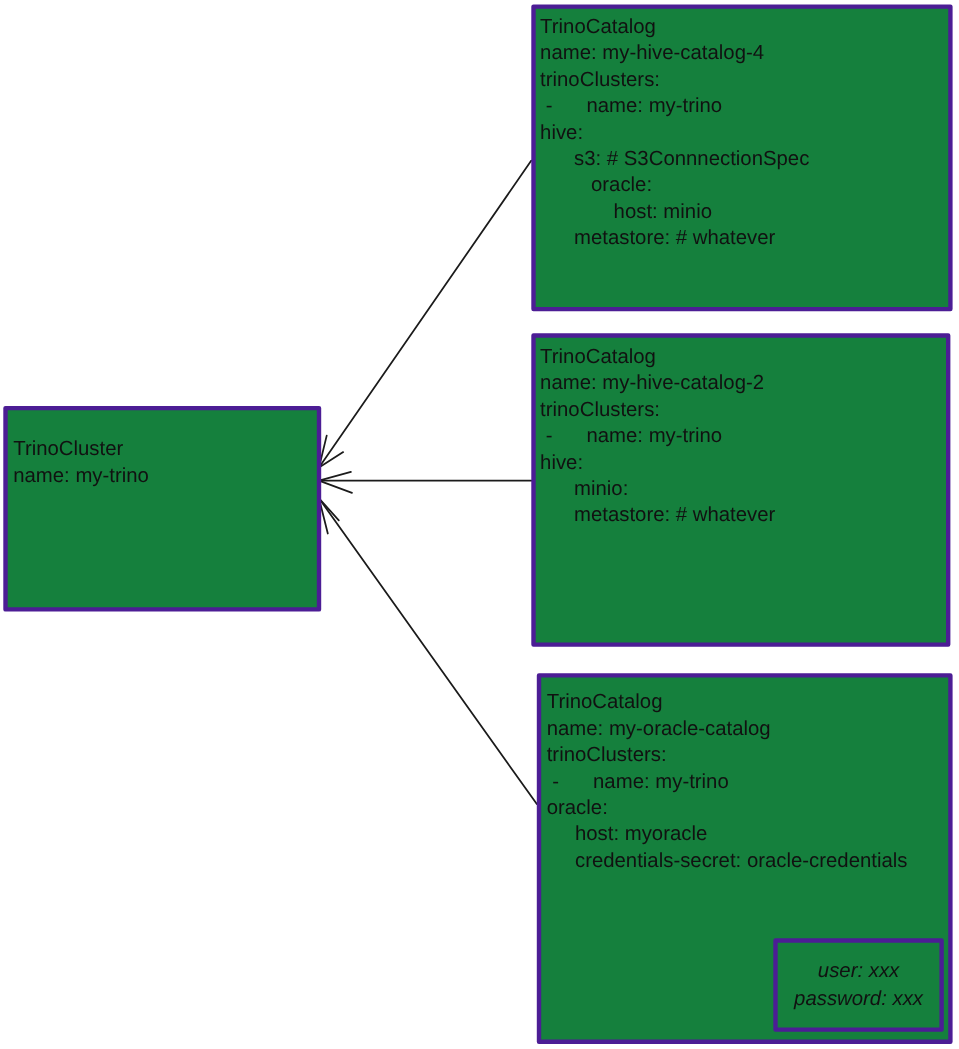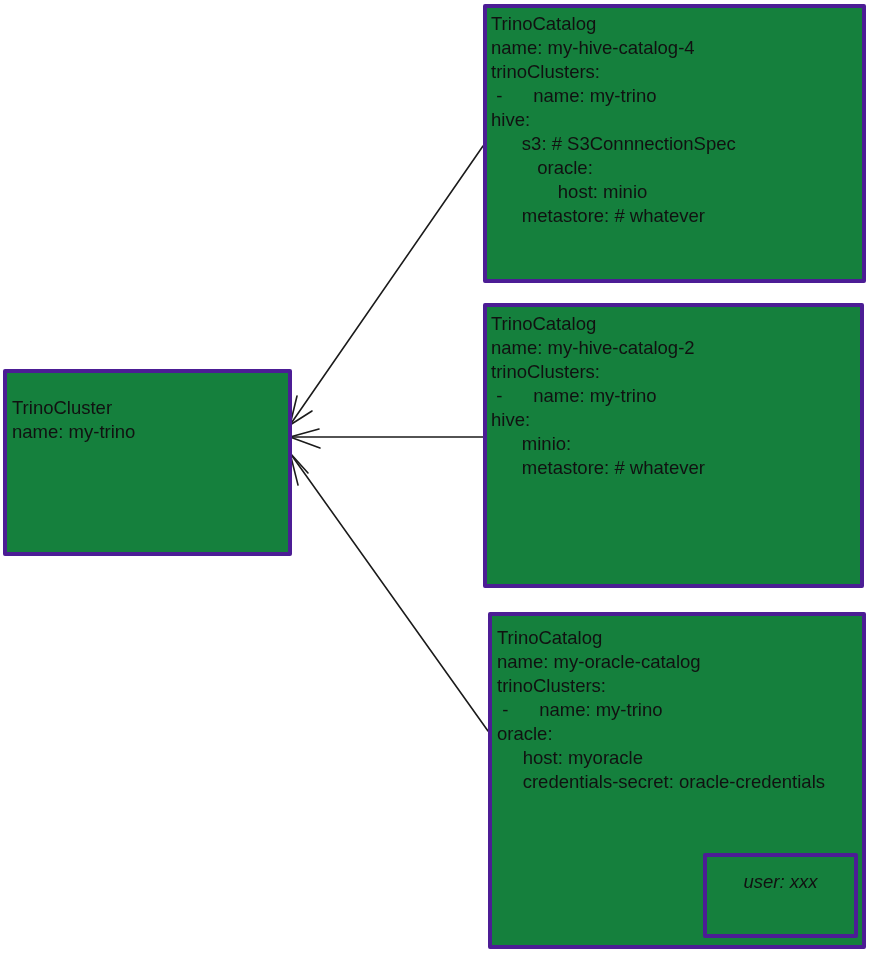--- a/index.html
+++ b/index.html
@@ -110,15 +110,16 @@
     <div class="line">name: my-oracle-catalog</div>
     <div class="line">trinoClusters:</div>
     <div class="line"> -      name: my-trino</div>
     <div class="line">oracle:</div>
     <div class="line">     host: myoracle</div>
     <div class="line">     credentials-secret: oracle-credentials</div>
   </div>
 
   <div class="box" id="secret-box">
     <div class="line">user: xxx</div>
+    <div class="line">password: xxx</div>
   </div>
 
 </div>
 
 </body></html>

